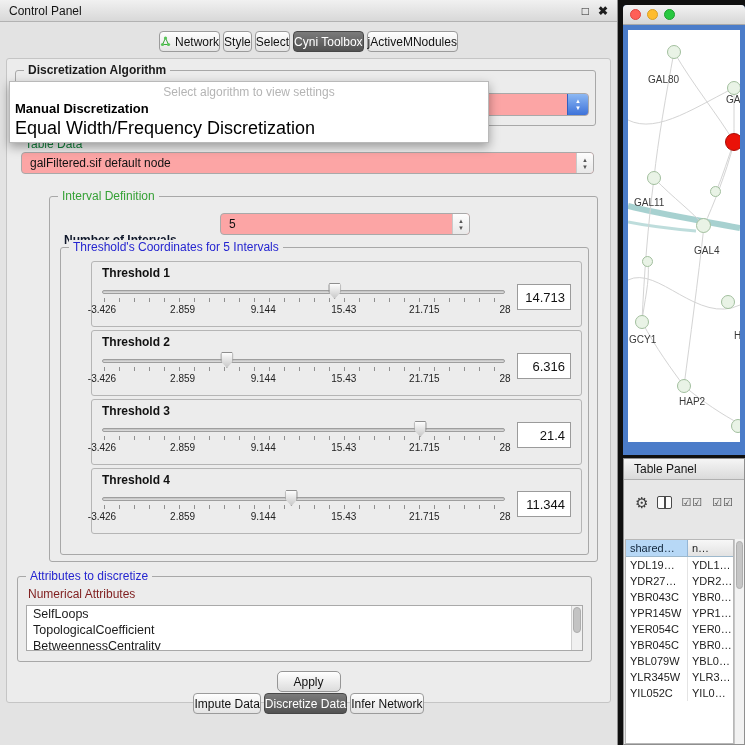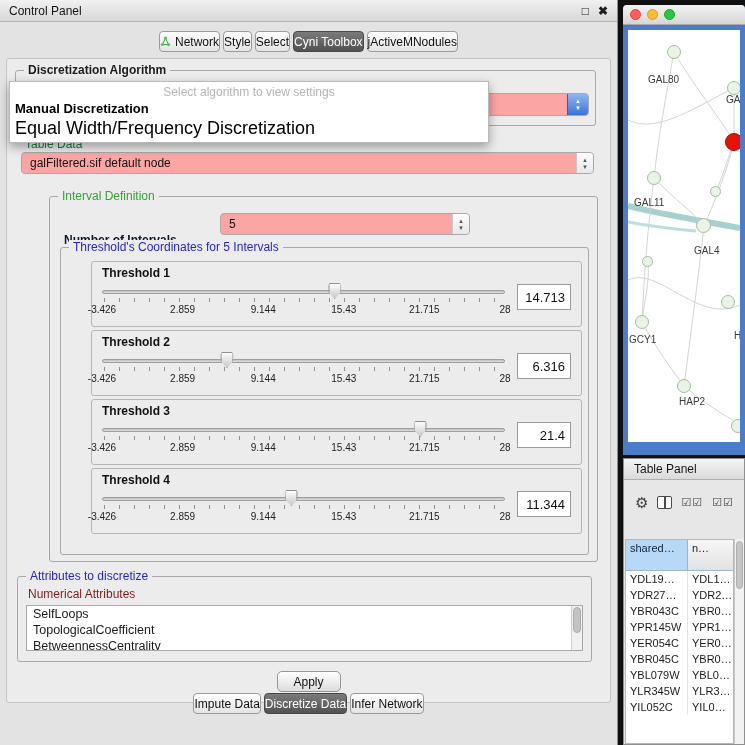--- a/index.html
+++ b/index.html
@@ -120,21 +120,21 @@
     font-size:12px; color:#161616; line-height:21px; padding-left:10px; }
   .tp-toolbar { position:absolute; top:30px; left:0; right:0; height:26px; display:flex; align-items:center;
     gap:9px; padding-left:11px; color:#3d3d3d; white-space:nowrap; overflow:hidden; }
   .gear { font-size:15px; line-height:1; }
   .col-icon { width:15px; height:13px; border:1.5px solid #4a4a4a; border-radius:2px;
     position:relative; display:inline-block; background:#fdfdfd; flex:0 0 auto; }
   .col-split { position:absolute; left:6px; top:0; bottom:0; width:1.5px; background:#4a4a4a; }
   .checks { font-size:11px; letter-spacing:1px; }
   .tp-table { position:absolute; left:1px; right:10px; top:80px; bottom:0; background:#fff;
     border:1px solid #b8b8b8; font-size:11px; color:#1c1c1c; overflow:hidden; }
-  .tp-hrow { display:flex; height:31px; border-bottom:1px solid #9db8cc; }
+  .tp-hrow { display:flex; height:17px; border-bottom:1px solid #9db8cc; }
   .tp-hcell1 { flex:0 0 62px; background:#b7d8f6; border-right:1px solid #94b6d6; padding:2px 0 0 4px; color:#10253a; }
   .tp-hcell2 { flex:1; background:linear-gradient(#f7f7f7,#e2e2e2); padding:2px 0 0 4px; color:#222; overflow:hidden; }
   .tp-row { display:flex; height:16px; line-height:16px; background:#fff; }
   .tp-c1 { flex:0 0 62px; border-right:1px solid #e4e4e4; padding-left:4px; overflow:hidden; white-space:nowrap; }
   .tp-c2 { flex:1; padding-left:4px; overflow:hidden; white-space:nowrap; }
   .tp-vscroll { position:absolute; right:0; top:80px; bottom:0; width:10px; background:#f2f2f2;
     border-left:1px solid #c6c6c6; }
   .tp-vthumb { position:absolute; left:1px; right:1px; top:2px; height:48px; background:#c5c5c5;
     border:1px solid #aeaeae; border-radius:4px; }
 </style>

